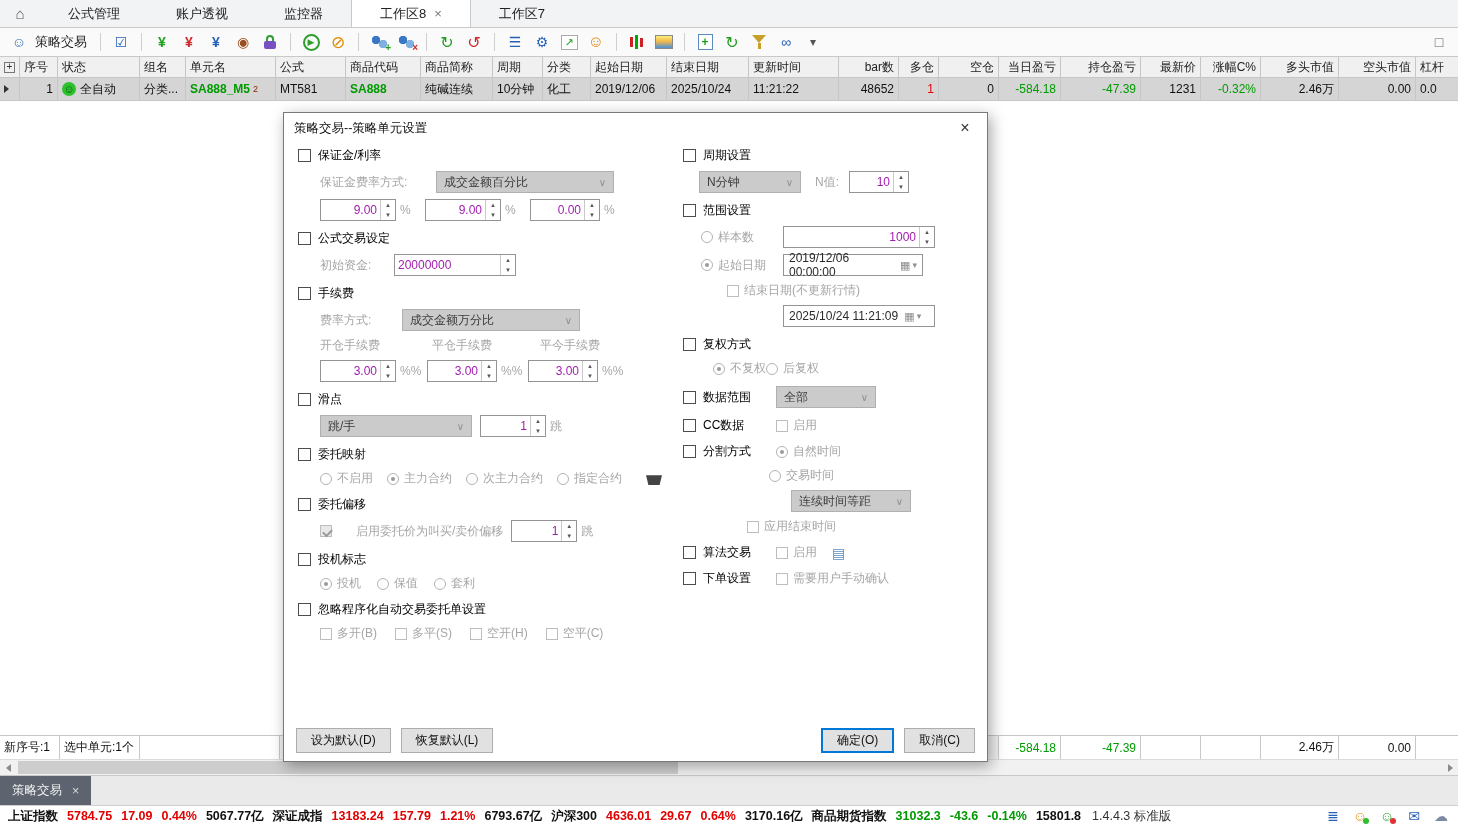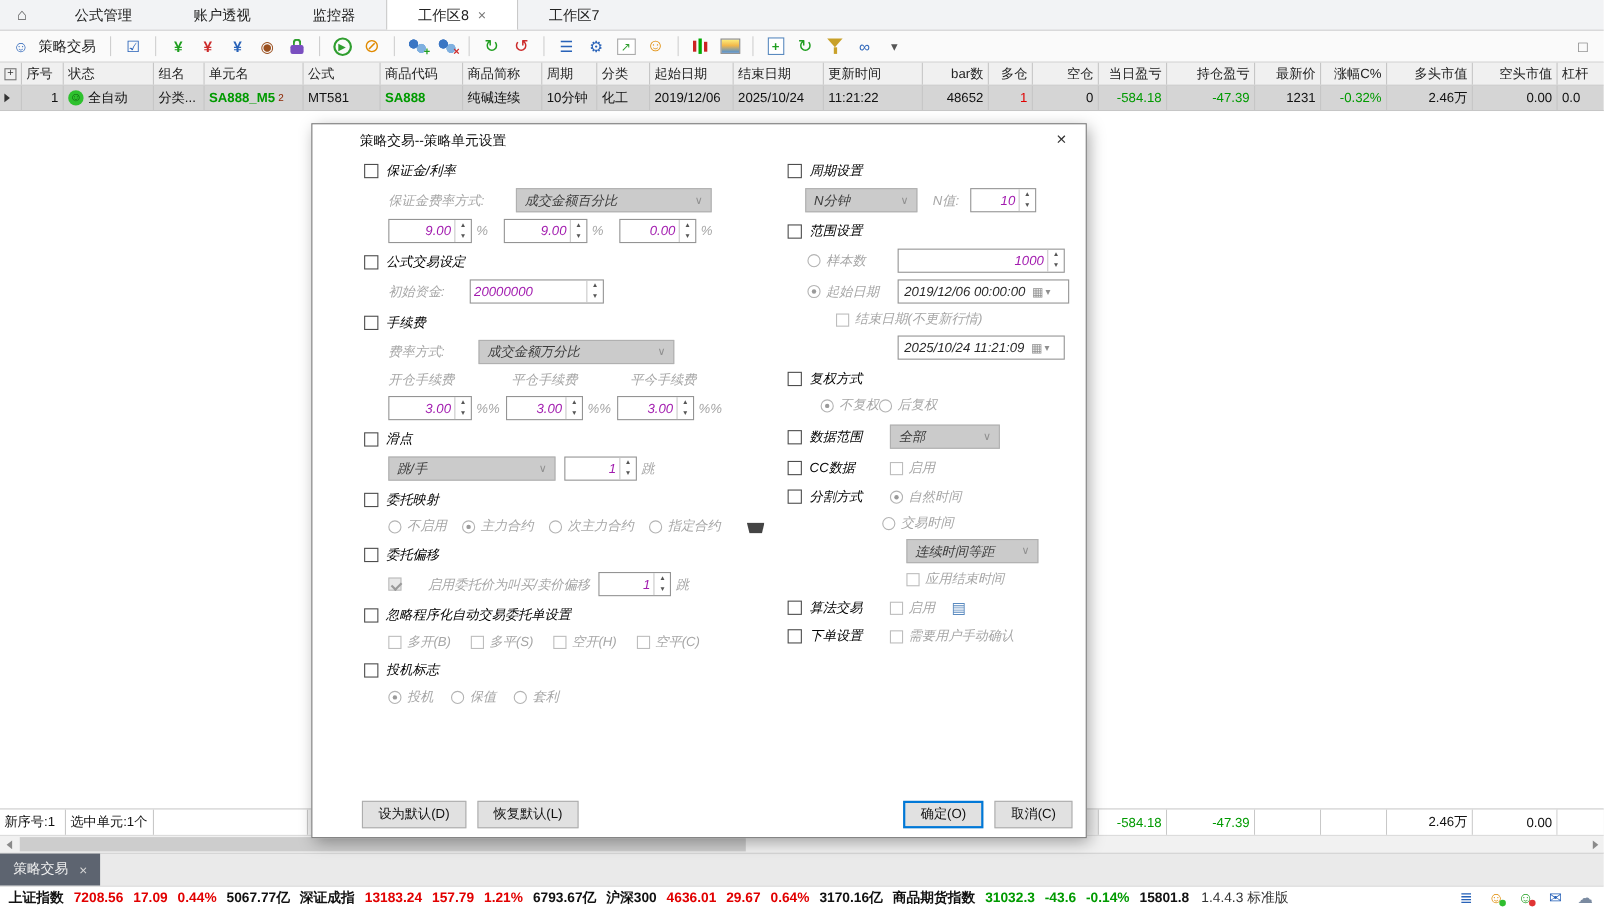--- a/index.html
+++ b/index.html
@@ -55,24 +55,24 @@
   .w18{width:60px}.w19{width:60px}.w20{width:78px}.w21{width:77px}.w22{width:42px; border-right:none;}
   .plusbox { width:11px;height:11px;border:1px solid #777;display:flex;align-items:center;justify-content:center;font-size:10px;color:#333;line-height:1; }
   .marker { width:0;height:0;border-top:4px solid rgba(0,0,0,0);border-bottom:4px solid rgba(0,0,0,0);border-left:5px solid #333; }
   .gtxt { color:#009a00; } .gbold { color:#009a00; font-weight:bold; } .rtxt { color:#e10000; }
   .smiley { width:14px;height:14px;border-radius:50%;background:#2ec12e;color:#0a5d0a;display:flex;align-items:center;justify-content:center;font-size:11px;margin-right:4px;flex:none; }
   .unit-tag { font-size:9px; color:#8b2500; margin-left:3px; }
   .main-area { height:634px; background:#fff; }
 
   
   .dialog { position:absolute; left:283px; top:112px; width:705px; height:650px; background:#fff;
-    border:1px solid #787878; box-shadow:3px 4px 14px rgba(0,0,0,.35); display:flex; flex-direction:column; z-index:10;padding-left:33px; }
+    border:1px solid #787878; box-shadow:3px 4px 14px rgba(0,0,0,.35); display:flex; flex-direction:column; z-index:10; }
   .dlg-title { height:30px; display:flex; align-items:center; padding:0 10px; font-size:12.5px; color:#111; flex:none; }
   .dlg-close { margin-left:auto; width:24px; text-align:center; font-size:16px; color:#333; }
-  .dlg-body { flex:1; display:flex; padding:4px 14px 0 14px; overflow:hidden;font-style:italic; }
+  .dlg-body { flex:1; display:flex; padding:4px 14px 0 14px; overflow:hidden; }
   .dcol-l { width:385px; flex:none; }
   .dcol-r { flex:1; }
   .sec { margin-bottom:9px; }
   .sec-h { display:flex; align-items:center; gap:7px; color:#000; margin-bottom:7px; }
   .cb { width:13px; height:13px; border:1px solid #4d4d4d; background:#fff; flex:none; }
   .cb.dis { border-color:#bdbdbd; }
   .cb.dis.checked { background:#e8e8e8; position:relative; }
   .cb.dis.checked::after { content:""; position:absolute; left:2px; top:3px; width:7px; height:4px;
     border-left:2px solid #9a9a9a; border-bottom:2px solid #9a9a9a; transform:rotate(-45deg); }
   .sub { margin-left:22px; color:#a6a6a6; }
@@ -445,59 +445,59 @@
                 <span>▼</span>
               </span>
           </span>
             <span class="u">跳</span>
         </div>
       </div>
 
       <div class="sec">
         <div class="sec-h">
             <span class="cb"></span>
-          <span>忽略程序化自动交易委托单设置</span>
-          </div>
-        <div class="row sub" style="gap:18px">
-          <span class="opt">
-              <span class="cbx"></span>
-              <span>多开(B)</span>
-            </span>
-          <span class="opt">
-              <span class="cbx"></span>
-              <span>多平(S)</span>
-            </span>
-          <span class="opt">
-              <span class="cbx"></span>
-              <span>空开(H)</span>
-            </span>
-          <span class="opt">
-              <span class="cbx"></span>
-              <span>空平(C)</span>
-            </span>
-        </div>
-      </div>
-
-      <div class="sec">
-        <div class="sec-h">
-            <span class="cb"></span>
           <span>投机标志</span>
           </div>
         <div class="row sub" style="gap:16px">
           <span class="opt">
               <span class="rd sel"></span>
               <span>投机</span>
             </span>
           <span class="opt">
               <span class="rd"></span>
               <span>保值</span>
             </span>
           <span class="opt">
               <span class="rd"></span>
               <span>套利</span>
+            </span>
+        </div>
+      </div>
+
+      <div class="sec">
+        <div class="sec-h">
+            <span class="cb"></span>
+          <span>忽略程序化自动交易委托单设置</span>
+          </div>
+        <div class="row sub" style="gap:18px">
+          <span class="opt">
+              <span class="cbx"></span>
+              <span>多开(B)</span>
+            </span>
+          <span class="opt">
+              <span class="cbx"></span>
+              <span>多平(S)</span>
+            </span>
+          <span class="opt">
+              <span class="cbx"></span>
+              <span>空开(H)</span>
+            </span>
+          <span class="opt">
+              <span class="cbx"></span>
+              <span>空平(C)</span>
             </span>
         </div>
       </div>
     </div>
 
     <div class="dcol-r">
       <div class="sec">
         <div class="sec-h">
             <span class="cb"></span>
           <span>周期设置</span>
@@ -534,21 +534,21 @@
                 <span>▲</span>
                 <span>▼</span>
               </span>
           </span>
         </div>
         <div class="row sub" style="margin-left:18px">
           <span class="opt" style="width:82px">
               <span class="rd sel"></span>
               <span>起始日期</span>
             </span>
-          <span class="date" style="width:156px">
+          <span class="date" style="width:140px">
             <span>2019/12/06 00:00:00</span>
             <span class="cal">▦</span>
             <span class="chev">▾</span>
           </span>
         </div>
         <div class="row sub" style="margin-left:44px">
           <span class="opt">
               <span class="cbx"></span>
               <span>结束日期(不更新行情)</span>
             </span>
@@ -615,21 +615,21 @@
               <span class="rd"></span>
               <span>交易时间</span>
             </span>
         </div>
         <div class="row sub" style="margin-left:108px">
           <div class="ddl" style="width:120px">
             <span>连续时间等距</span>
             <span class="chev">∨</span>
           </div>
         </div>
-        <div class="row sub" style="margin-left:108px">
+        <div class="row sub" style="margin-left:64px">
           <span class="opt">
               <span class="cbx"></span>
               <span>应用结束时间</span>
             </span>
         </div>
       </div>
 
       <div class="sec">
         <div class="sec-h">
             <span class="cb"></span>
@@ -694,21 +694,21 @@
 
 <div class="btabs">
   <div class="btab">
     <span>策略交易</span>
     <span class="tclose">×</span>
   </div>
 </div>
 
 <div class="market">
   <span class="mname">上证指数</span>
-  <span class="mup">7208.56</span>
+  <span class="mup">5784.75</span>
   <span class="mup">17.09</span>
   <span class="mup">0.44%</span>
   <span class="mflat">5067.77亿</span>
   <span class="mname">深证成指</span>
   <span class="mup">13183.24</span>
   <span class="mup">157.79</span>
   <span class="mup">1.21%</span>
   <span class="mflat">6793.67亿</span>
   <span class="mname">沪深300</span>
   <span class="mup">4636.01</span>

